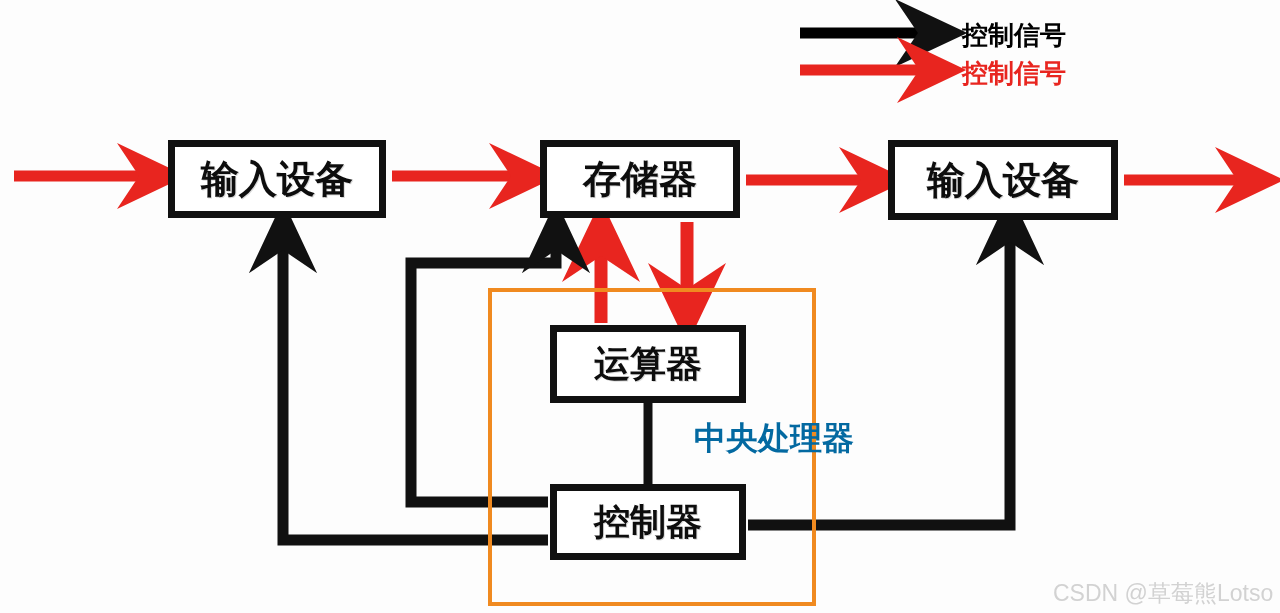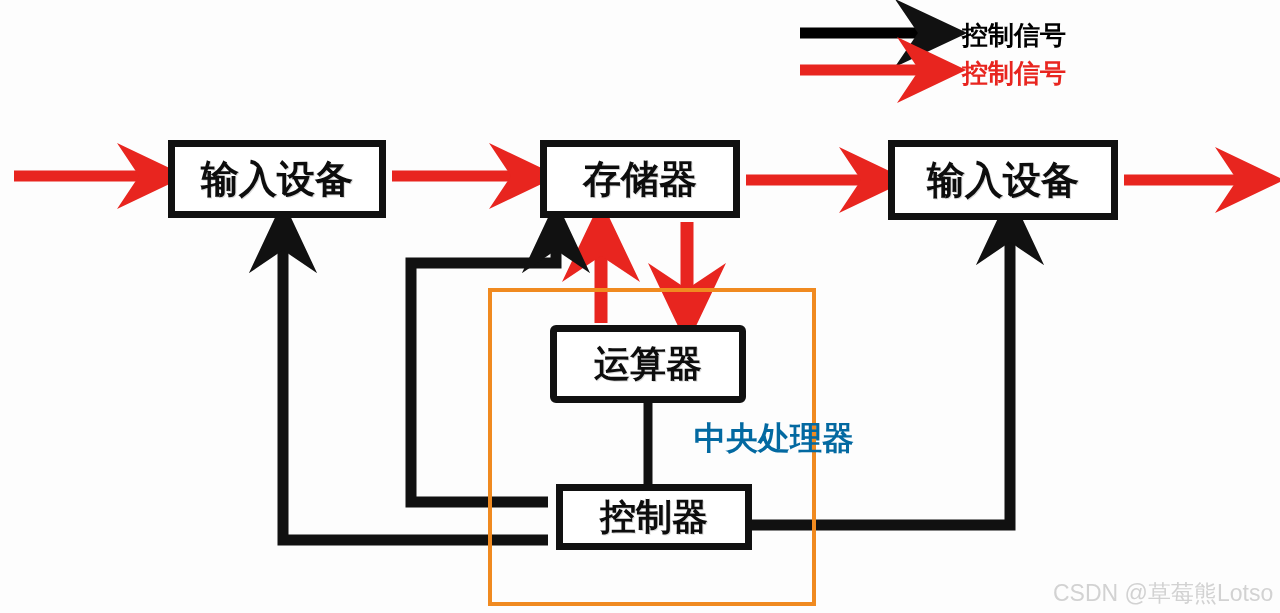--- a/index.html
+++ b/index.html
@@ -56,22 +56,22 @@
     justify-content: center;
     color: #0d0d0d;
     font-weight: 700;
     white-space: nowrap;
     font-family: "Liberation Serif", "DejaVu Serif", serif;
     text-shadow: 1px 1px 0 rgba(0,0,0,0.15);
   }
   #node-input   { left: 168px; top: 140px; width: 218px; height: 78px; font-size: 38px; }
   #node-memory  { left: 540px; top: 140px; width: 200px; height: 78px; font-size: 38px; }
   #node-output  { left: 888px; top: 140px; width: 230px; height: 80px; font-size: 38px; }
-  #node-alu     { left: 550px; top: 325px; width: 196px; height: 78px; font-size: 36px; border-radius: 6px; }
-  #node-control { left: 550px; top: 484px; width: 196px; height: 66px; font-size: 36px; margin-left: 6px; }
+  #node-alu     { left: 550px; top: 325px; width: 196px; height: 78px; font-size: 36px; }
+  #node-control { left: 550px; top: 484px; width: 196px; height: 76px; font-size: 36px; }
 
   #cpu-box {
     position: absolute;
     left: 488px;
     top: 288px;
     width: 328px;
     height: 318px;
     box-sizing: border-box;
     border: 4px solid #f08a20;
     background: transparent;

